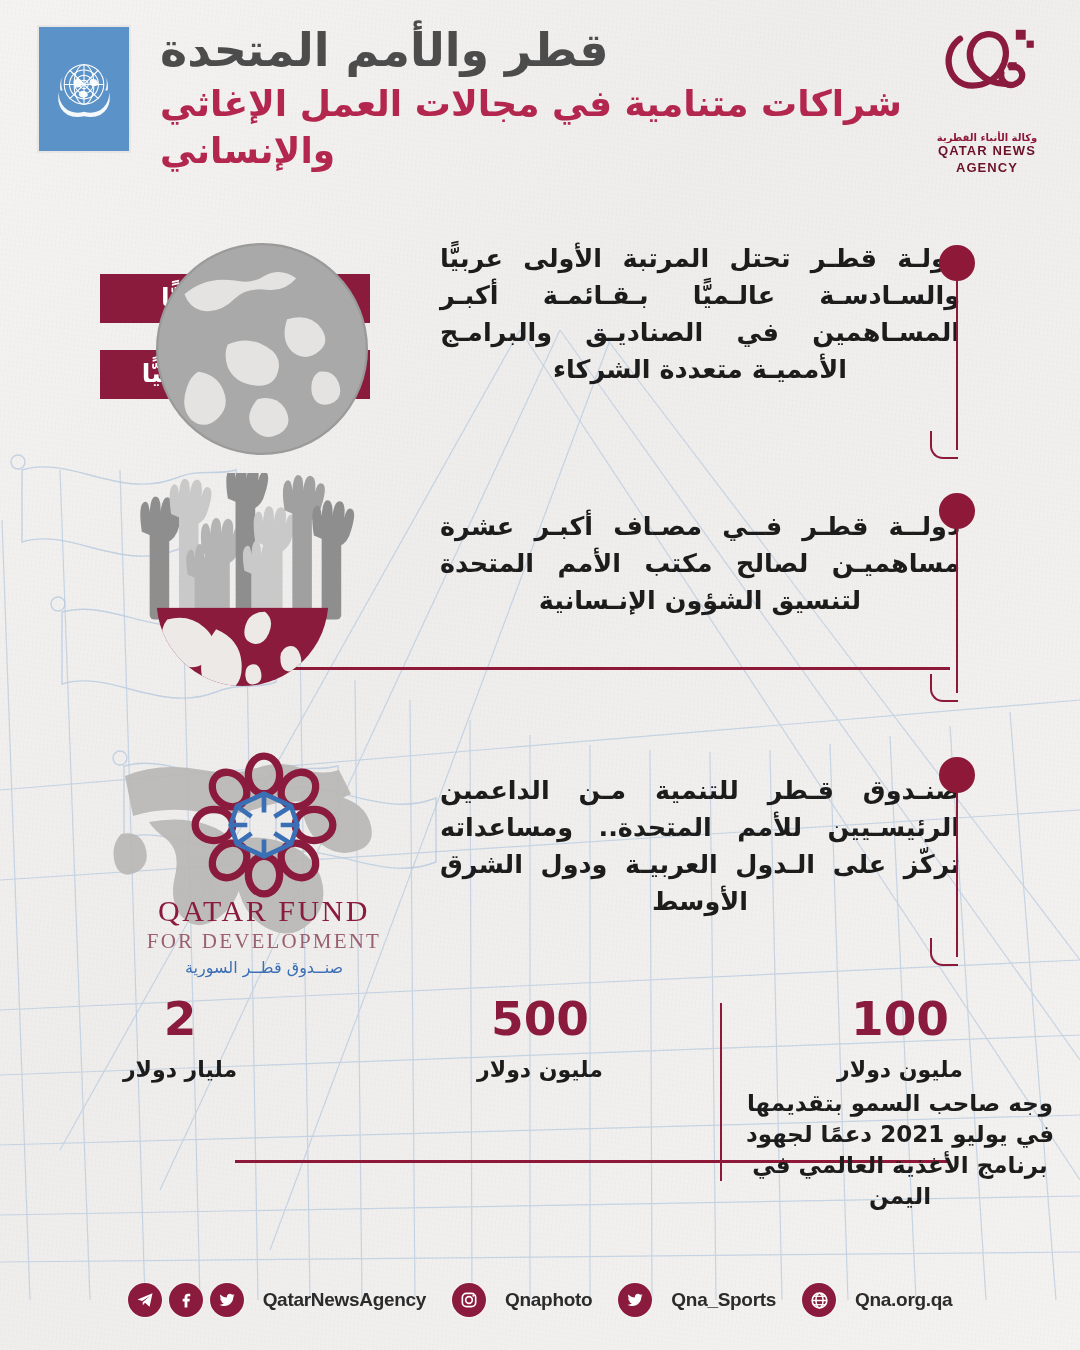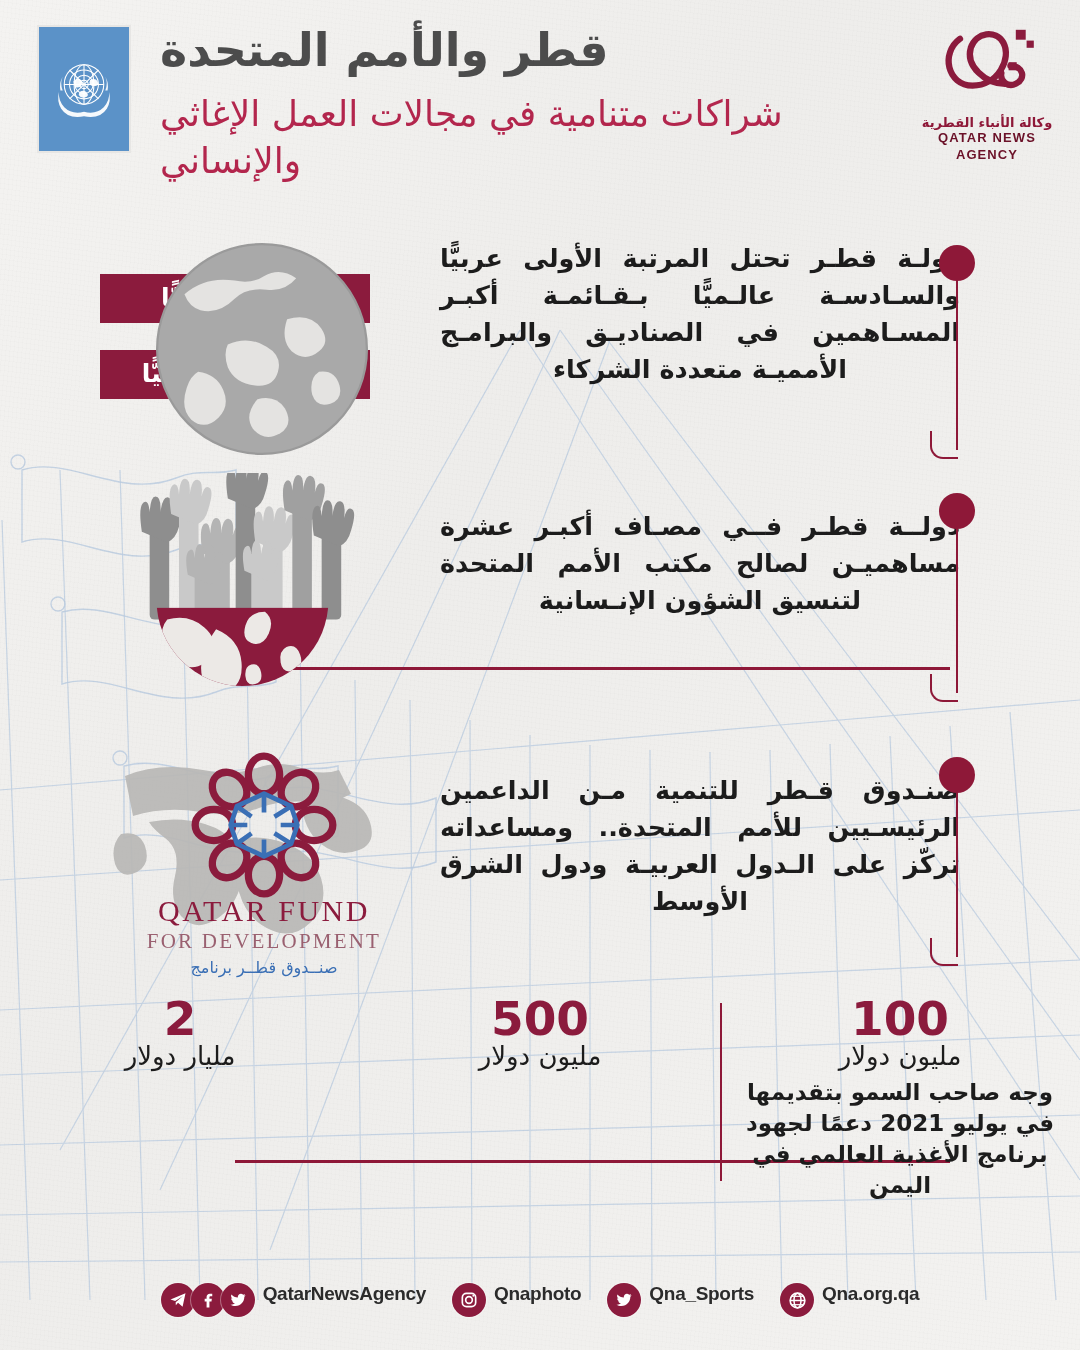--- a/index.html
+++ b/index.html
@@ -28,29 +28,29 @@
   .bgart{position:absolute;inset:0;z-index:0;pointer-events:none;}
 
   
   .header{position:absolute;top:0;left:0;width:1080px;height:215px;z-index:5;}
   .un-flag{
     position:absolute;left:37px;top:25px;width:94px;height:128px;
     background:#5b92c8;border:2px solid #e7e6e4;box-sizing:border-box;
     display:flex;align-items:center;justify-content:center;
   }
   .qna-logo{position:absolute;right:18px;top:18px;width:150px;height:148px;text-align:center;}
-  .qna-ar{font-size:13px;color:#8e1838;font-weight:bold;letter-spacing:.3px;line-height:1.1;margin-top:2px;}
+  .qna-ar{font-size:10px;color:#8e1838;font-weight:bold;letter-spacing:.3px;line-height:1.1;margin-top:18px;}
   .qna-en{font-size:13px;color:#6b1128;font-weight:bold;letter-spacing:1.1px;line-height:1.3;font-family:"Liberation Sans",sans-serif;}
   .titles{position:absolute;left:160px;top:24px;width:760px;text-align:left;}
   .title-main{
     font-size:46px;font-weight:bold;color:#4c4c4c;line-height:1.15;
     letter-spacing:-.5px;
   }
   .title-sub{
-    font-size:36px;font-weight:normal;color:#b3264d;line-height:1.3;margin-top:14px;
+    font-size:36px;font-weight:bold;color:#b3264d;line-height:1.3;margin-top:4px;
   }
 
   
   .row{position:absolute;left:0;width:1080px;z-index:5;}
   .row-art{position:absolute;z-index:3;}
   .row-text{
     position:absolute;right:120px;width:520px;
     font-size:25.5px;line-height:1.45;color:#1c1c1c;font-weight:600;
     text-align:justify;text-align-last:center;
     direction:rtl;
@@ -77,30 +77,30 @@
     padding:9px 0 11px 0;width:270px;letter-spacing:.2px;
   }
 
   
   .stats{position:absolute;top:995px;left:0;width:1080px;height:270px;z-index:5;display:flex;}
   .stat{position:relative;flex:1;text-align:center;padding:0 22px;box-sizing:border-box;}
   .stat .divider{
     position:absolute;right:-2px;top:8px;width:2.5px;height:178px;background:#8e1838;
   }
   .stat .num{font-size:47px;font-weight:bold;color:#8b1b3d;line-height:1;}
-  .stat .unit{font-size:26px;font-weight:normal;color:#1c1c1c;margin-top:0;line-height:1.1;}
+  .stat .unit{font-size:22px;font-weight:bold;color:#1c1c1c;margin-top:16px;line-height:1.1;}
   .stat .desc{font-size:23px;color:#1c1c1c;font-weight:600;line-height:1.35;margin-top:6px;}
 
   
   .footer{
     position:absolute;left:0;bottom:24px;width:1080px;height:52px;z-index:6;
     display:flex;align-items:center;justify-content:center;gap:0px;
     direction:ltr;
   }
-  .sgroup{display:flex;align-items:flex-start;}
+  .sgroup{display:flex;align-items:center;gap:11px;}
   .sicon{
     width:34px;height:34px;border-radius:50%;background:#8b1b3d;
     display:flex;align-items:center;justify-content:center;margin-right:-4px;
     box-shadow:0 0 0 1px rgba(255,255,255,.35);
   }
   .slabel{
     font-size:19px;color:#2b2b2b;font-weight:600;margin-left:12px;margin-right:26px;
     font-family:"Liberation Sans",sans-serif;letter-spacing:-.3px;
   }
 </style>
@@ -328,21 +328,21 @@
           <ellipse cx="22" cy="70" rx="18" ry="15"></ellipse>
           <ellipse cx="37" cy="36" rx="15" ry="18" transform="rotate(-45 37 36)"></ellipse>
         </g>
         <g stroke="#3a6fb5" stroke-width="4.5" fill="none" stroke-linejoin="round">
           <path d="M70 40 L96 52 L102 70 L96 88 L70 100 L44 88 L38 70 L44 52 Z"></path>
           <path d="M70 40 L70 58 M96 52 L80 62 M102 70 L86 70 M96 88 L80 78 M70 100 L70 84 M44 88 L58 78 M38 70 L54 70 M44 52 L58 62"></path>
         </g>
       </svg>
       <div style="font-family:'Liberation Serif',serif;font-size:30px;color:#8b1b3d;letter-spacing:2.5px;line-height:1;margin-top:-6px;direction:ltr;">QATAR FUND</div>
       <div style="font-family:'Liberation Serif',serif;font-size:21px;color:#9a6070;letter-spacing:2.2px;line-height:1.2;margin-top:3px;direction:ltr;">FOR DEVELOPMENT</div>
-      <div style="font-size:16px;color:#3a6fb5;letter-spacing:.6px;margin-top:4px;">صنــدوق قطــر برنامج</div>
+      <div style="font-size:16px;color:#3a6fb5;letter-spacing:.6px;margin-top:4px;">صنــدوق قطــر السورية</div>
     </div>
 
     <div class="row-text" style="top:50px;">صنـدوق قـطر للتنمية مـن الداعمين الرئيسـيين للأمم المتحدة.. ومساعداته تركّز على الـدول العربيـة ودول الشرق الأوسط</div>
 
     <div class="conn" style="right:105px;top:35px;width:40px;height:212px;">
       <div class="dot"></div>
       <div class="vline" style="height:170px;"></div>
       <div class="elbow" style="right:17px;top:181px;"></div>
     </div>
 

